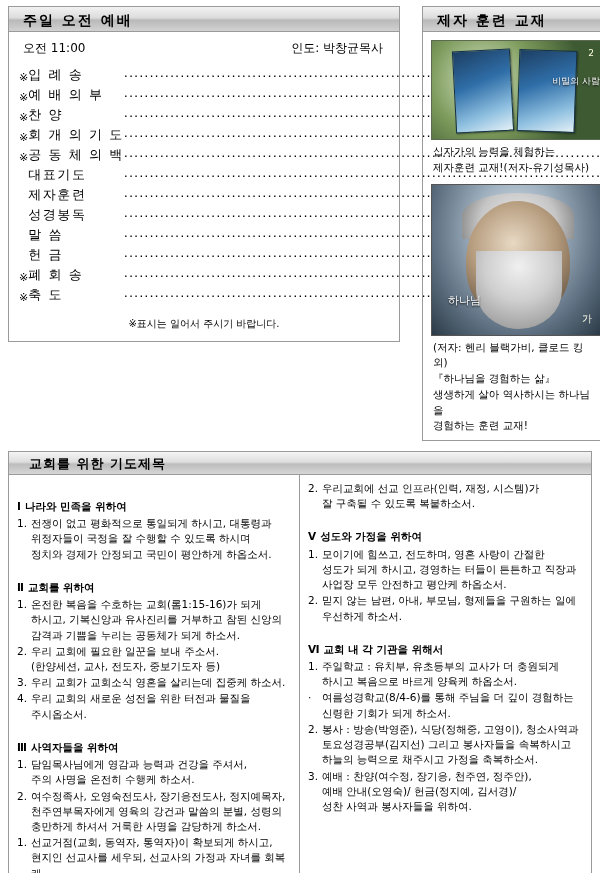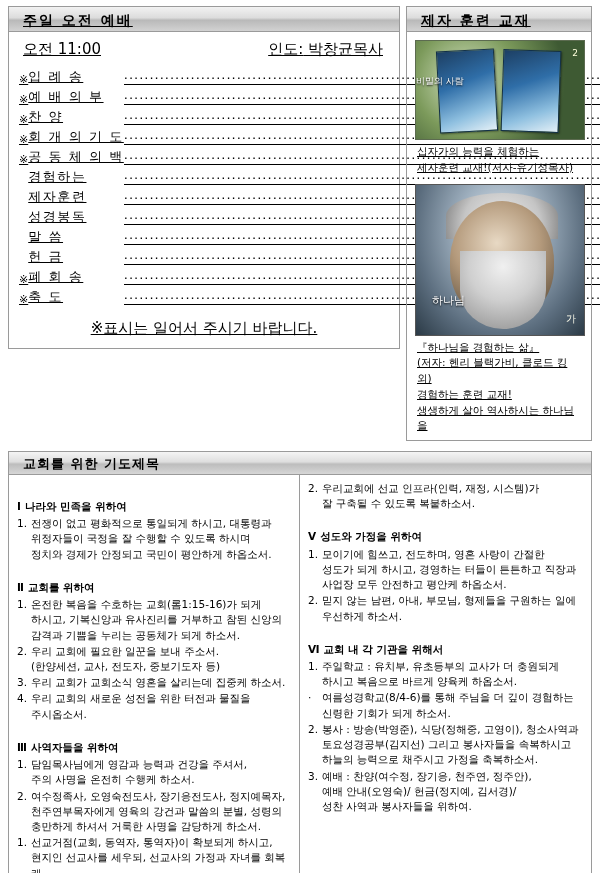--- a/index.html
+++ b/index.html
@@ -1,63 +1,63 @@
 <!DOCTYPE html>
 <html><head>
 <meta charset="utf-8">
 <style>
   html,body{margin:0;padding:0;background:#ffffff;}
   body{width:600px;height:873px;font-family:"DejaVu Sans","Liberation Sans",sans-serif;color:#000;}
   .page{width:600px;height:873px;position:relative;box-sizing:border-box;padding:6px 8px;}
 
   
-  .top{display:flex;gap:6px;text-decoration:underline;}
+  .top{display:flex;gap:22px;}
   .left-col{width:392px;}
   .right-col{width:224px;}
 
   .hdr-bar{
     background:linear-gradient(to bottom,#f2f2f2 0%,#dcdcdc 45%,#b9b9b9 55%,#d2d2d2 100%);
     border:1px solid #9a9a9a;
     height:26px;line-height:26px;
     font-weight:bold;font-size:14px;
     padding-left:14px;letter-spacing:2px;
     box-sizing:border-box;
   }
   .panel{border:1px solid #9a9a9a;border-top:none;box-sizing:border-box;}
 
   .order-body{padding:6px 10px 8px 10px;}
-  .time-row{display:flex;justify-content:space-between;font-size:15px;padding:2px 6px 8px 4px;}
+  .time-row{display:flex;justify-content:space-between;font-size:12px;padding:2px 6px 8px 4px;}
   .time-row .lead{letter-spacing:0px;}
 
   table.order{width:100%;border-collapse:collapse;font-size:13px;}
   table.order td{padding:1px 0;vertical-align:bottom;white-space:nowrap;}
   .c-mark{width:16px;text-align:center;font-size:11px;color:#000;}
   .c-name{width:92px;}
   .c-name .sp{letter-spacing:0.12em;}
   .c-dots{width:10px;overflow:hidden;color:#000;}
   .dots{display:block;overflow:hidden;white-space:nowrap;letter-spacing:1px;}
-  .note{text-align:center;font-size:15px;padding-top:12px;padding-bottom:2px;}
+  .note{text-align:center;font-size:10px;padding-top:12px;padding-bottom:2px;}
 
   
   .book-body{padding:6px 6px 6px 8px;font-size:11px;line-height:1.45;}
   .book-img{
     width:168px;height:98px;margin:2px auto 4px auto;
     background:
       radial-gradient(circle at 30% 40%, #d9e6c8 0%, #7c9a5b 40%, #3e5a33 75%),
       linear-gradient(#446b3a,#2d4a28);
     border:1px solid #5c6b50;position:relative;overflow:hidden;
   }
   .book-img .b1,.book-img .b2{
     position:absolute;top:9px;width:56px;height:80px;
     background:linear-gradient(160deg,#1d3f63 0%,#2f6ea8 40%,#8fc0e0 75%,#e4f0f7 100%);
     border:1px solid #123049;box-shadow:1px 1px 2px rgba(0,0,0,.4);
   }
   .book-img .b1{left:22px;transform:rotate(-3deg);}
   .book-img .b2{left:86px;transform:rotate(2deg);}
-  .book-img .cap{position:absolute;left:0;right:0;top:34px;text-align:left;color:#fff;font-size:9px;text-shadow:0 1px 2px #000;}
+  .book-img .cap{position:absolute;left:0;right:0;top:34px;text-align:right;color:#fff;font-size:9px;text-shadow:0 1px 2px #000;}
   .book-img .num{position:absolute;right:6px;top:6px;color:#ffd;font-size:9px;}
 
   .book-cap{font-size:10.5px;line-height:1.5;padding:0 2px;}
   .photo{
     width:168px;height:150px;margin:8px auto 4px auto;border:1px solid #555;
     background:
       radial-gradient(ellipse at 50% 30%, #dfe7ee 0%, #9fb0bf 35%, #5d6f80 70%, #2b3a46 100%);
     position:relative;overflow:hidden;
   }
   .photo .face{
@@ -73,21 +73,21 @@
     background:radial-gradient(circle at 50% 70%, #efefef 0%, #c5c5c5 60%, #7d7d7d 100%);
   }
   .photo .t1{position:absolute;left:16px;bottom:26px;color:#fff;font-size:11px;text-shadow:0 1px 2px #000;}
   .photo .t2{position:absolute;right:8px;bottom:8px;color:#ffe;font-size:10px;}
 
   
   .prayer{margin-top:10px;}
   .prayer-hdr{
     background:linear-gradient(to bottom,#f4f4f4 0%,#dedede 45%,#bdbdbd 55%,#d6d6d6 100%);
     border:1px solid #9a9a9a;height:24px;line-height:24px;font-weight:bold;font-size:13px;
-    padding-left:14px;letter-spacing:1px;box-sizing:border-box;
+    padding-left:20px;letter-spacing:1px;box-sizing:border-box;
   }
   .prayer-body{border:1px solid #9a9a9a;border-top:none;display:flex;box-sizing:border-box;}
   .pcol{padding:6px 8px 8px 8px;font-size:10.5px;line-height:1.45;box-sizing:border-box;}
   .pcol.left{width:50%;border-right:1px solid #9a9a9a;}
   .pcol.right{width:50%;}
   .sec-title{font-weight:bold;margin:18px 0 2px 0;}
   .sec-title .rn{margin-right:4px;}
   .item{display:flex;margin:0 0 1px 0;}
   .item .num{width:14px;flex:none;}
   .item .txt{flex:1;}
@@ -143,21 +143,21 @@
               </tr>
               <tr>
                 <td class="c-mark">※</td>
                 <td class="c-name"><span class="sp">공 동 체 의 백</span></td>
                 <td class="c-dots">
                   <span class="dots">························································································································</span>
                 </td>
               </tr>
               <tr>
                 <td class="c-mark"></td>
-                <td class="c-name"><span class="sp">경험하는</span></td>
+                <td class="c-name"><span class="sp">대표기도</span></td>
                 <td class="c-dots">
                   <span class="dots">························································································································</span>
                 </td>
               </tr>
               <tr>
                 <td class="c-mark"></td>
                 <td class="c-name"><span class="sp">제자훈련</span></td>
                 <td class="c-dots">
                   <span class="dots">························································································································</span>
                 </td>
@@ -220,24 +220,24 @@
         </div>
 
         <div class="photo">
           <div class="hair"></div>
           <div class="face"></div>
           <div class="beard"></div>
           <div class="t1">하나님</div>
           <div class="t2">가</div>
         </div>
         <div class="book-cap">
+          <div>(저자: 헨리 블랙가비, 클로드 킹 외)</div>
           <div>『하나님을 경험하는 삶』</div>
-          <div>(저자: 헨리 블랙가비, 클로드 킹 외)</div>
+          <div>생생하게 살아 역사하시는 하나님을</div>
           <div>경험하는 훈련 교재!</div>
-          <div>생생하게 살아 역사하시는 하나님을</div>
         </div>
 
       </div>
     </div>
   </div>
 
   <div class="prayer">
     <div class="prayer-hdr">교회를 위한 기도제목</div>
     <div class="prayer-body">
       <div class="pcol left" id="prayer-left">

